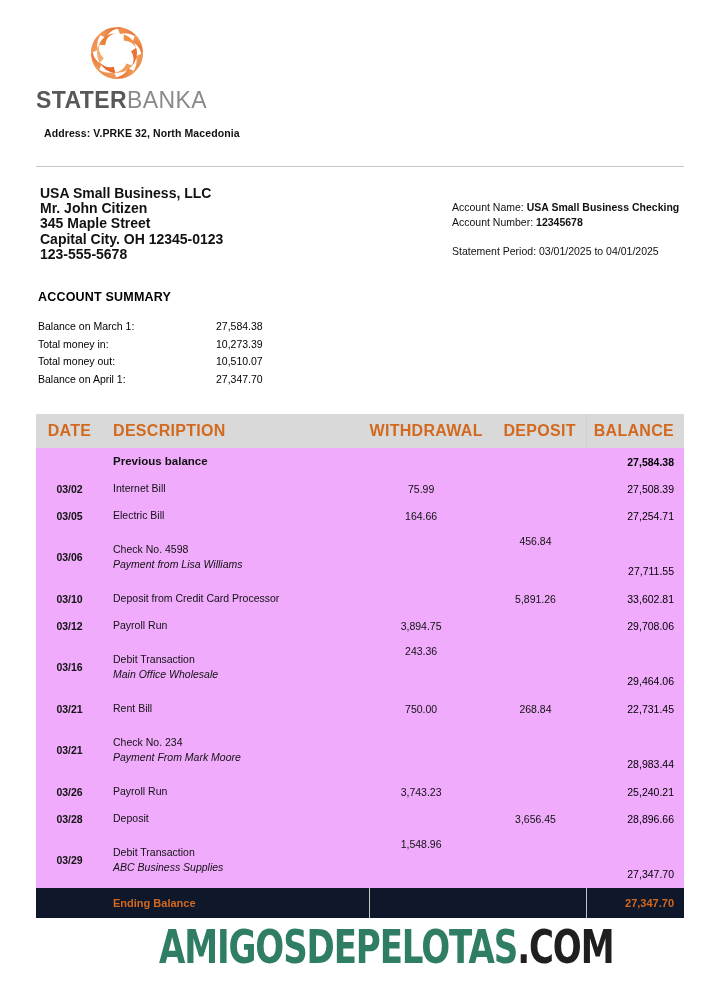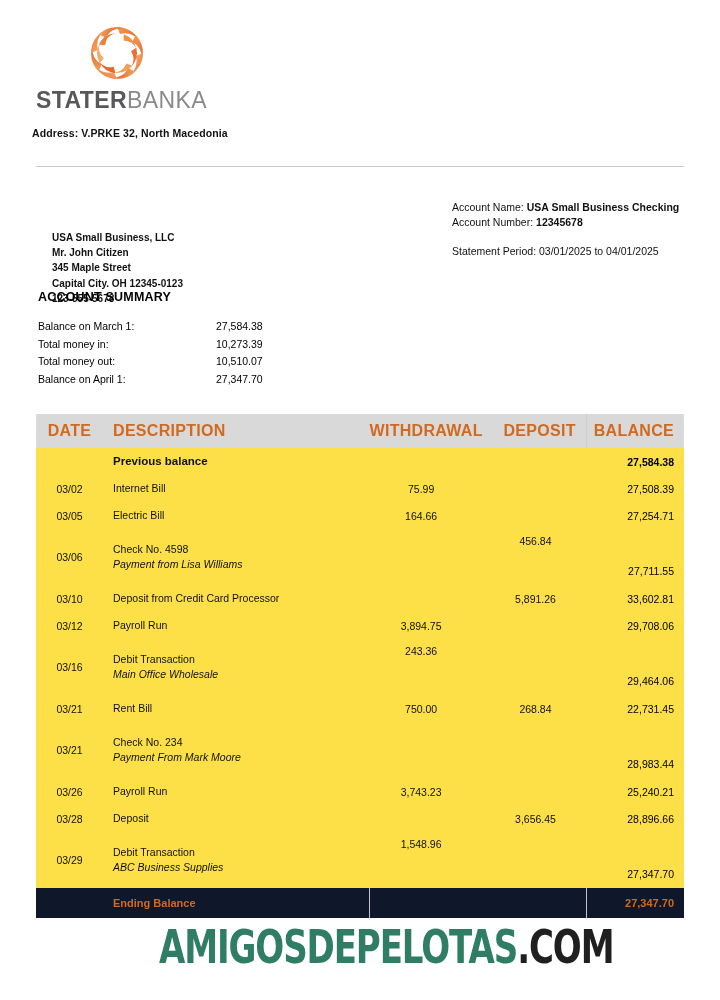--- a/index.html
+++ b/index.html
@@ -44,47 +44,46 @@
     font-weight: bold;
     color: #58585a;
   }
   .wordmark .w-light {
     font-weight: normal;
     color: #8a8a8c;
   }
 
   .bank-address {
     position: absolute;
-    left: 32px;
+    left: 44px;
     top: 127px;
     font-size: 10.5px;
     font-weight: bold;
     color: #111;
     letter-spacing: 0.1px;
   }
 
   .rule {
     position: absolute;
     left: 36px;
     top: 166px;
     width: 648px;
     height: 1px;
     background: #c9c9c9;
   }
 
   
   .customer-block {
     position: absolute;
-    left: 52px;
+    left: 40px;
     top: 186px;
-    font-size: 10px;
+    font-size: 14px;
     font-weight: bold;
     line-height: 15.2px;
     color: #111;
-    margin-top: 44px;
   }
 
   .account-meta {
     position: absolute;
     left: 452px;
     top: 200px;
     font-size: 10.5px;
     line-height: 15.2px;
     color: #111;
   }
@@ -147,30 +146,31 @@
   .txn-table thead th.h-dep  { text-align: right; }
   .txn-table thead th.h-bal  {
     text-align: right;
     padding-right: 10px;
     border-left: 1px solid #cfcfcf;
   }
 
   .txn-table tbody td {
     padding: 0;
     vertical-align: middle;
-    background: #fde047;
+    background: #f0abfc;
   }
   .txn-table tbody tr.row-single td { height: 27px; }
   .txn-table tbody tr.row-double td { height: 48px; }
   .txn-table tbody tr.row-prev td { height: 27px; }
 
   .cell-date {
     text-align: center;
     font-size: 10.5px;
     color: #111;
+    font-weight: bold;
   }
   .cell-desc {
     padding-left: 10px !important;
     text-align: left;
     color: #111;
   }
   .cell-desc .d-main { display: block; line-height: 15px; }
   .cell-desc .d-sub  { display: block; font-style: italic; line-height: 15px; }
   .cell-desc.bold .d-main { font-weight: bold; font-size: 11.5px; }
 

